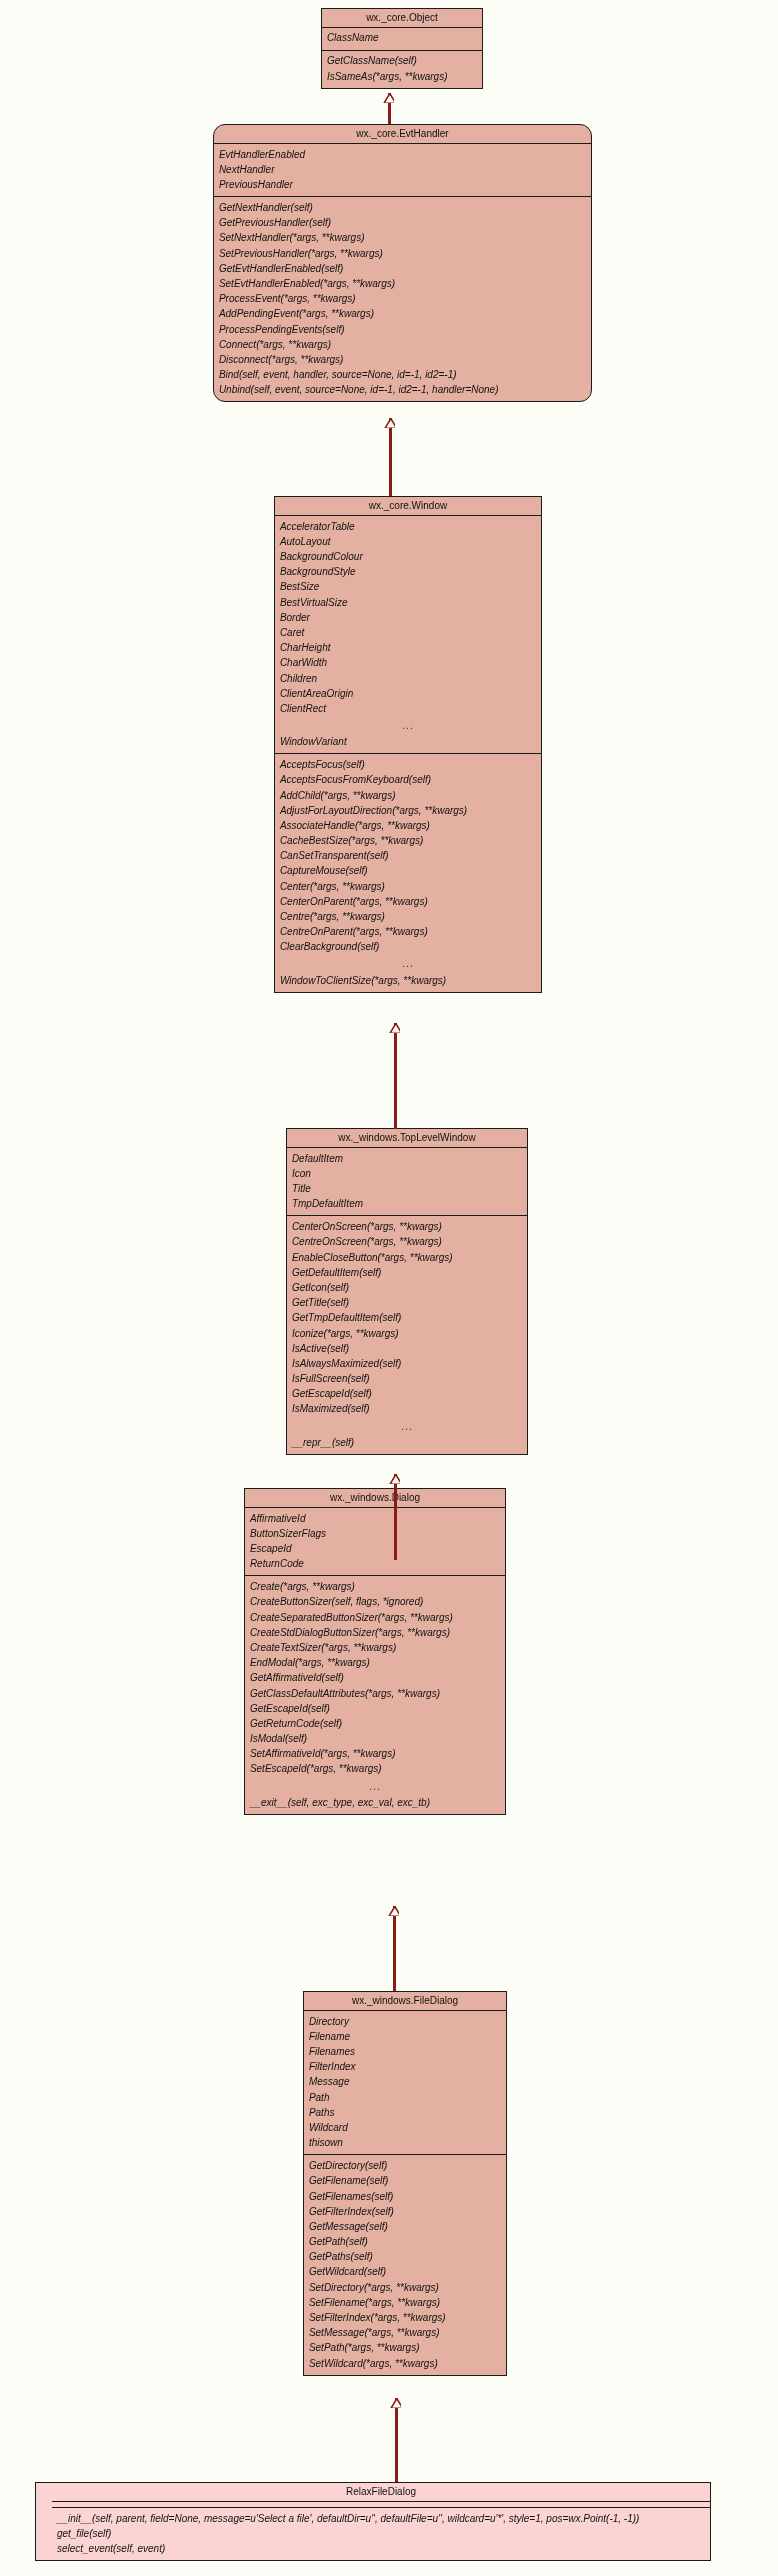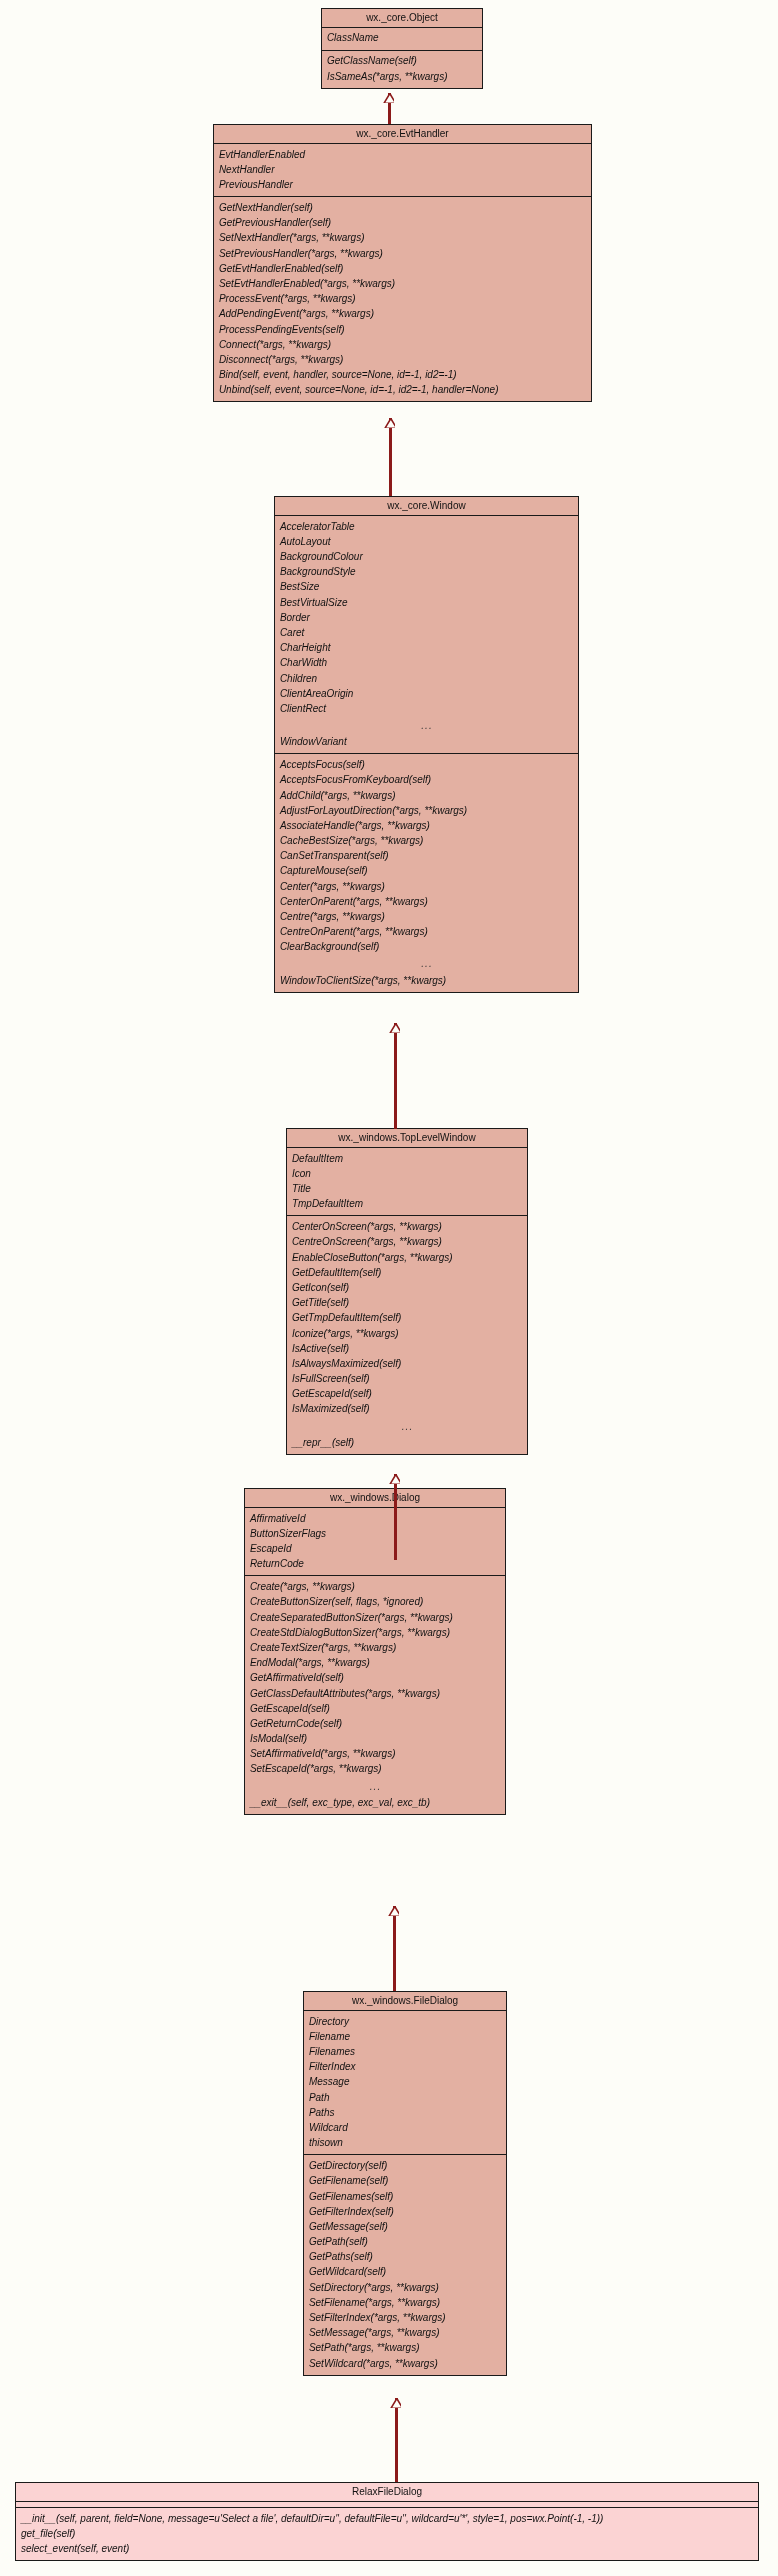--- a/index.html
+++ b/index.html
@@ -91,21 +91,21 @@
     <div class="uml-box" style="left: 309px; top: 7.8px; width: 162px;">
       <div class="uml-title">wx._core.Object</div>
       <div class="uml-section">
         <div class="uml-row">ClassName</div>
       </div>
       <div class="uml-section">
         <div class="uml-row">GetClassName(self)</div>
         <div class="uml-row">IsSameAs(*args, **kwargs)</div>
       </div>
     </div>
-    <div class="uml-box" style="left: 201px; top: 124px; width: 379px;">
+    <div class="uml-box" style="left: 201px; top: 124px; width: 379px; border-radius: 12px;">
       <div class="uml-title">wx._core.EvtHandler</div>
       <div class="uml-section">
         <div class="uml-row">EvtHandlerEnabled</div>
         <div class="uml-row">NextHandler</div>
         <div class="uml-row">PreviousHandler</div>
       </div>
       <div class="uml-section">
         <div class="uml-row">GetNextHandler(self)</div>
         <div class="uml-row">GetPreviousHandler(self)</div>
         <div class="uml-row">SetNextHandler(*args, **kwargs)</div>
@@ -114,21 +114,21 @@
         <div class="uml-row">SetEvtHandlerEnabled(*args, **kwargs)</div>
         <div class="uml-row">ProcessEvent(*args, **kwargs)</div>
         <div class="uml-row">AddPendingEvent(*args, **kwargs)</div>
         <div class="uml-row">ProcessPendingEvents(self)</div>
         <div class="uml-row">Connect(*args, **kwargs)</div>
         <div class="uml-row">Disconnect(*args, **kwargs)</div>
         <div class="uml-row">Bind(self, event, handler, source=None, id=-1, id2=-1)</div>
         <div class="uml-row">Unbind(self, event, source=None, id=-1, id2=-1, handler=None)</div>
       </div>
     </div>
-    <div class="uml-box" style="left: 262px; top: 496px; width: 305px;">
+    <div class="uml-box" style="left: 262px; top: 496px; width: 268px;">
       <div class="uml-title">wx._core.Window</div>
       <div class="uml-section">
         <div class="uml-row">AcceleratorTable</div>
         <div class="uml-row">AutoLayout</div>
         <div class="uml-row">BackgroundColour</div>
         <div class="uml-row">BackgroundStyle</div>
         <div class="uml-row">BestSize</div>
         <div class="uml-row">BestVirtualSize</div>
         <div class="uml-row">Border</div>
         <div class="uml-row">Caret</div>
@@ -233,21 +233,21 @@
         <div class="uml-row">GetPaths(self)</div>
         <div class="uml-row">GetWildcard(self)</div>
         <div class="uml-row">SetDirectory(*args, **kwargs)</div>
         <div class="uml-row">SetFilename(*args, **kwargs)</div>
         <div class="uml-row">SetFilterIndex(*args, **kwargs)</div>
         <div class="uml-row">SetMessage(*args, **kwargs)</div>
         <div class="uml-row">SetPath(*args, **kwargs)</div>
         <div class="uml-row">SetWildcard(*args, **kwargs)</div>
       </div>
     </div>
-    <div class="uml-box leaf" style="left: 3px; top: 2482px; width: 744px;">
+    <div class="uml-box leaf" style="left: 23px; top: 2482px; width: 676px; padding-left: 16px;">
       <div class="uml-title">RelaxFileDialog</div>
       <div class="uml-section empty"></div>
       <div class="uml-section">
         <div class="uml-row">__init__(self, parent, field=None, message=u'Select a file', defaultDir=u'', defaultFile=u'', wildcard=u'*', style=1, pos=wx.Point(-1, -1))</div>
         <div class="uml-row">get_file(self)</div>
         <div class="uml-row">select_event(self, event)</div>
       </div>
     </div>
     <div class="edge" style="left: 388px; top: 93px; height: 31px; width: 2.9px;">
       <div class="stem" style="height: 31px;"></div>

